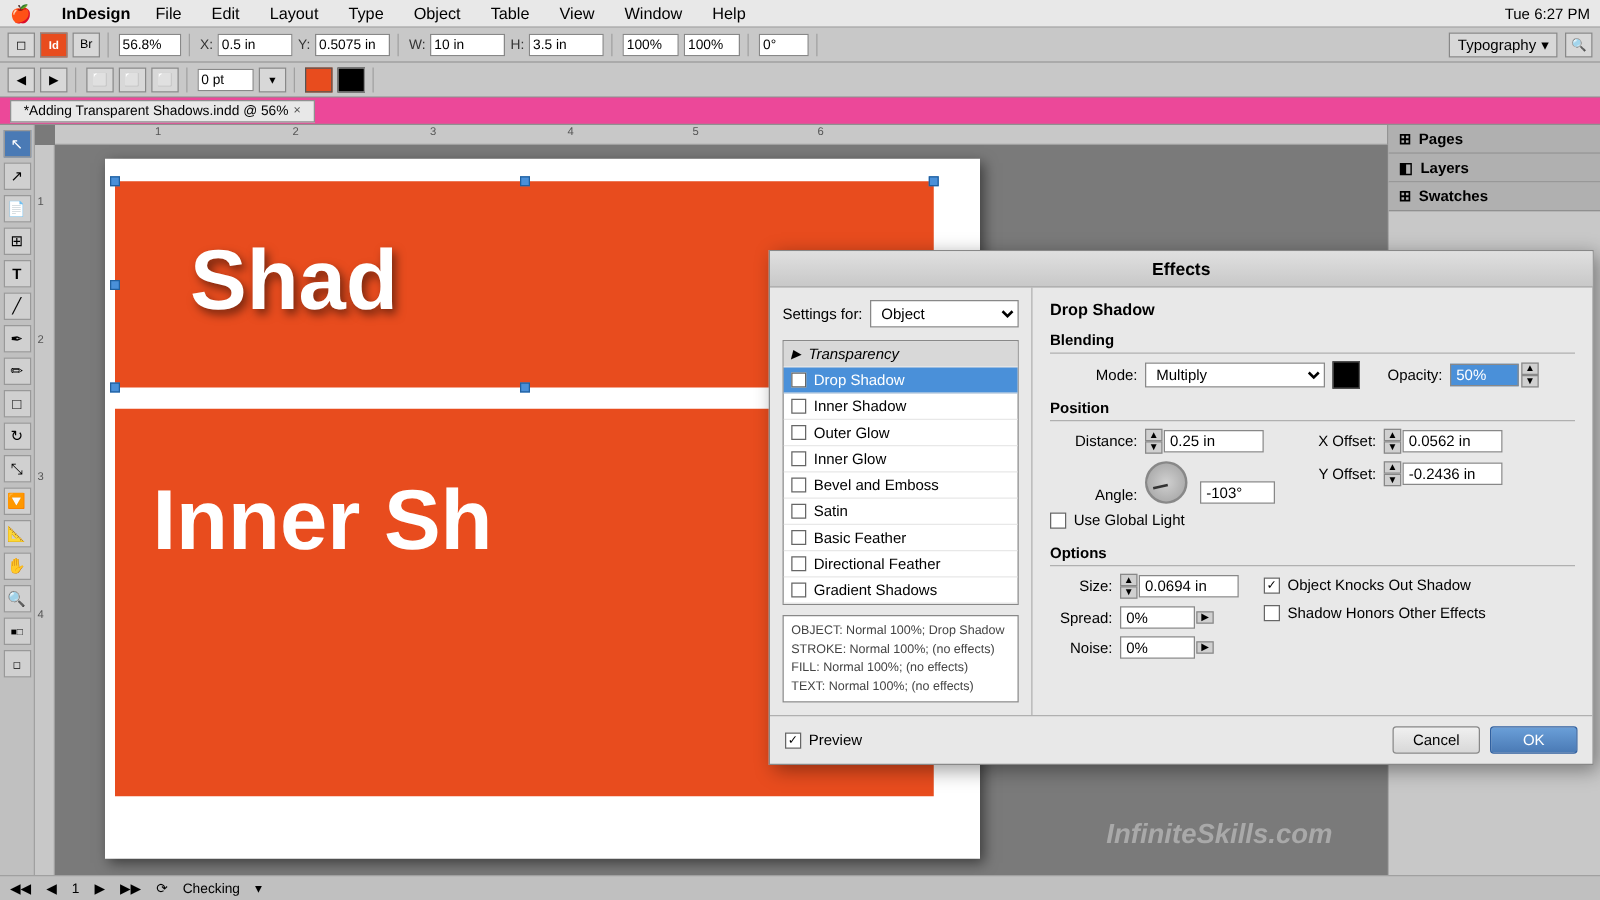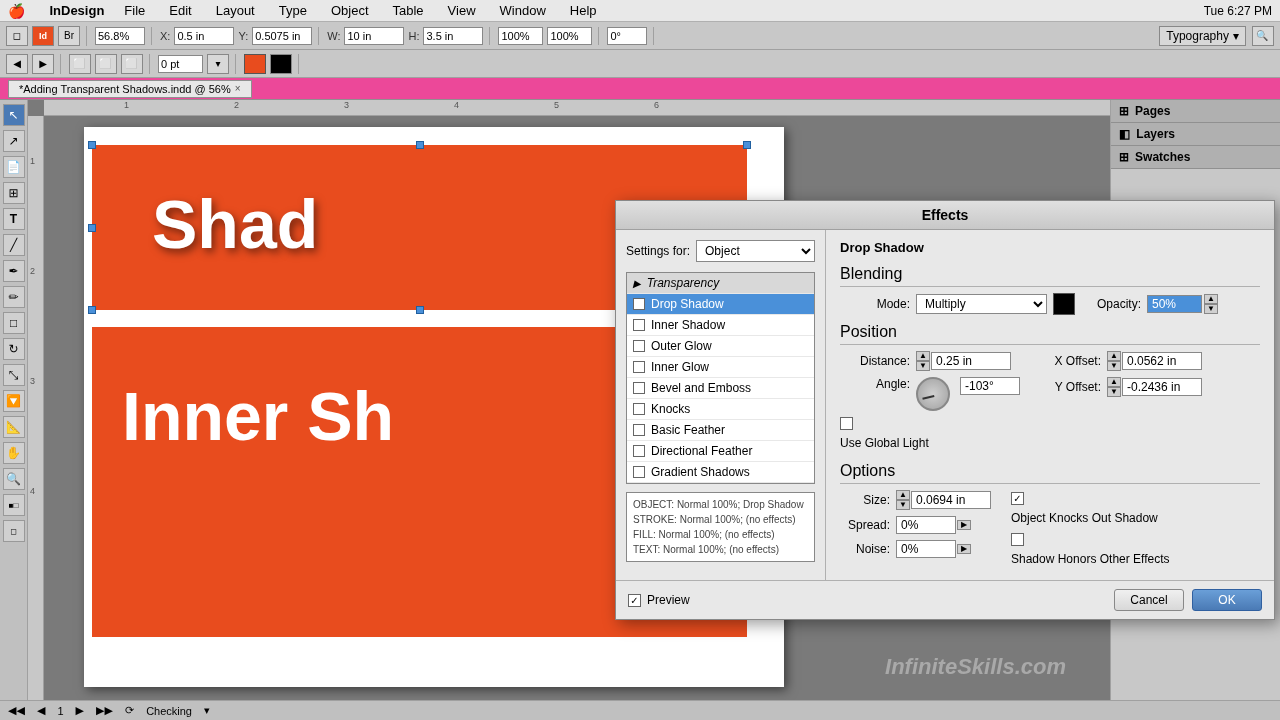--- a/index.html
+++ b/index.html
@@ -74,35 +74,35 @@
     .effect-item.selected .effect-label { color: #fff; }
     .effect-checkbox { width: 12px; height: 12px; border: 1px solid #666; background: #fff; display: flex; align-items: center; justify-content: center; font-size: 10px; }
     .effect-checkbox.checked { background: #fff; }
     .effect-label { font-size: 12px; }
 
     .effects-summary { border: 1px solid #888; background: #fff; padding: 4px 6px; font-size: 10px; color: #444; line-height: 1.5; max-height: 80px; overflow: hidden; }
 
     
     .dialog-right { flex: 1; padding: 10px 14px; }
     .section-title { font-size: 13px; font-weight: bold; margin-bottom: 10px; color: #000; }
-    .section-header { font-size: 16px; font-weight: normal; margin-bottom: 6px; border-bottom: 1px solid #b0b0b0; padding-bottom: 3px; }
+    .section-header { font-size: 12px; font-weight: bold; margin-bottom: 6px; border-bottom: 1px solid #b0b0b0; padding-bottom: 3px; }
 
     .field-row { display: flex; align-items: center; margin-bottom: 6px; gap: 6px; }
     .field-label { font-size: 12px; width: 70px; text-align: right; }
     .spin-btn { width: 14px; height: 10px; background: #d0d0d0; border: 1px solid #888; font-size: 8px; display: flex; align-items: center; justify-content: center; cursor: pointer; line-height: 1; }
     .field-input { height: 18px; width: 80px; border: 1px solid #888; background: #4a90d9; color: #fff; padding: 0 4px; font-size: 12px; }
     .field-input.white-bg { background: #fff; color: #000; }
 
-    .mode-dropdown { height: 20px; width: 131px; border: 1px solid #888; background: #fff; font-size: 12px; padding: 0 4px; }
+    .mode-dropdown { height: 20px; width: 144px; border: 1px solid #888; background: #fff; font-size: 12px; padding: 0 4px; }
     .color-swatch { width: 22px; height: 22px; background: #000; border: 1px solid #555; cursor: pointer; display: inline-block; }
 
     .angle-wheel { width: 34px; height: 34px; border-radius: 50%; background: radial-gradient(circle, #d0d0d0, #a0a0a0); border: 2px solid #888; display: flex; align-items: center; justify-content: center; cursor: pointer; position: relative; }
     .angle-indicator { width: 2px; height: 12px; background: #333; position: absolute; transform-origin: bottom center; transform: rotate(-103deg) translateX(-50%); top: 4px; left: 50%; }
 
-    .checkbox-row { display: flex; align-items: flex-start; gap: 6px; margin-bottom: 4px; flex-direction: column; }
+    .checkbox-row { display: flex; align-items: center; gap: 6px; margin-bottom: 4px; }
     .dialog-checkbox { width: 13px; height: 13px; border: 1px solid #666; background: #fff; display: flex; align-items: center; justify-content: center; font-size: 10px; cursor: pointer; }
     .dialog-checkbox.checked::after { content: '✓'; color: #000; font-size: 10px; }
     .checkbox-label { font-size: 12px; }
 
     
     .dialog-footer { display: flex; align-items: center; padding: 8px 12px; border-top: 1px solid #b0b0b0; justify-content: space-between; }
     .preview-check { display: flex; align-items: center; gap: 6px; }
     .footer-buttons { display: flex; gap: 8px; }
     .btn { height: 22px; min-width: 70px; padding: 0 12px; border: 1px solid #888; background: linear-gradient(to bottom, #f0f0f0, #d8d8d8); font-size: 12px; cursor: pointer; border-radius: 3px; }
     .btn.default { background: linear-gradient(to bottom, #6a9fd8, #4a7ab5); color: #fff; border-color: #3060a0; }
@@ -311,21 +311,21 @@
         <div class="effect-item">
           <div class="effect-checkbox"></div>
           <span class="effect-label">Inner Glow</span>
         </div>
         <div class="effect-item">
           <div class="effect-checkbox"></div>
           <span class="effect-label">Bevel and Emboss</span>
         </div>
         <div class="effect-item">
           <div class="effect-checkbox"></div>
-          <span class="effect-label">Knocks</span>
+          <span class="effect-label">Satin</span>
         </div>
         <div class="effect-item">
           <div class="effect-checkbox"></div>
           <span class="effect-label">Basic Feather</span>
         </div>
         <div class="effect-item">
           <div class="effect-checkbox"></div>
           <span class="effect-label">Directional Feather</span>
         </div>
         <div class="effect-item">
@@ -368,21 +368,21 @@
           <div class="field-row">
             <span class="field-label">Distance:</span>
             <div style="display:flex;align-items:center;gap:1px;">
               <div style="display:flex;flex-direction:column;">
                 <div class="spin-btn">▲</div>
                 <div class="spin-btn">▼</div>
               </div>
               <input class="field-input white-bg" value="0.25 in" style="width: 80px;">
             </div>
           </div>
-          <div class="field-row" style="align-items:flex-start;">
+          <div class="field-row" style="align-items:flex-end;">
             <span class="field-label">Angle:</span>
             <div class="angle-wheel">
               <div class="angle-indicator"></div>
             </div>
             <input class="field-input white-bg" value="-103°" style="width: 60px; margin-left: 4px;">
           </div>
           <div class="checkbox-row">
             <div class="dialog-checkbox"></div>
             <span class="checkbox-label">Use Global Light</span>
           </div>

